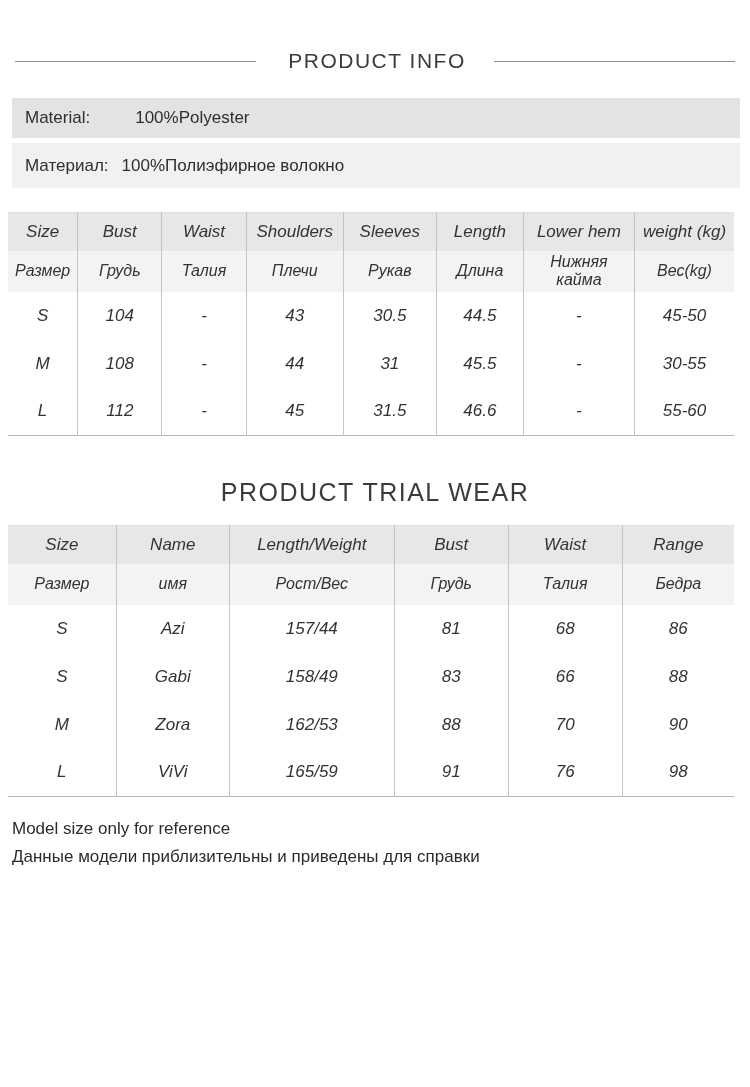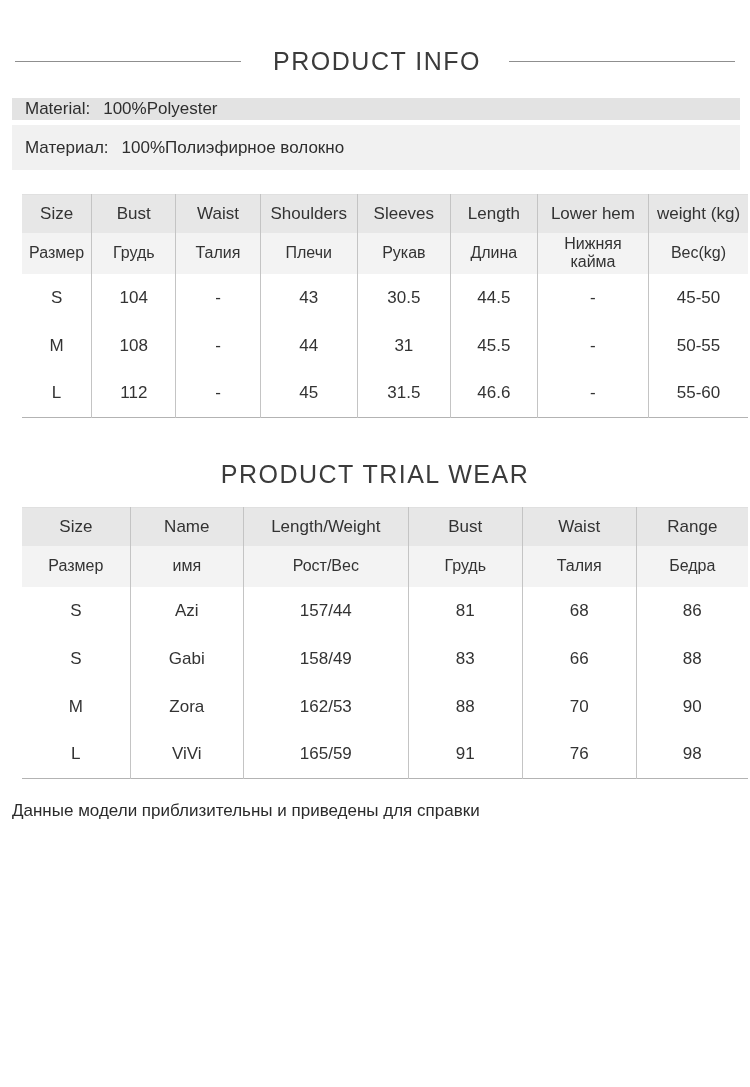--- a/index.html
+++ b/index.html
@@ -11,41 +11,41 @@
   }
   .title-row {
     margin-top:45px; height:32px;
     display:flex; align-items:center; justify-content:center;
     padding:0 15px;
   }
   .hline { flex:1; height:1px; background:#8f8f8f; }
   .hline.left { margin-right:32px; }
   .hline.right { margin-left:28px; }
   .big-title {
-    font-size:25px; letter-spacing:1.5px; color:#3b3b3b;
+    font-size:21px; letter-spacing:1.5px; color:#3b3b3b;
     white-space:nowrap; font-weight:400;
   }
   .bars { margin-top:21px; }
   .bar {
     margin-left:12px; width:728px; display:flex; align-items:center;
     font-size:17px; color:#2e2e2e; padding-left:13px;
   }
-  .bar-en { height:22px; background:#e3e3e3; margin-bottom:5px; }
+  .bar-en { height:40px; background:#e3e3e3; margin-bottom:5px;gap:32px; }
   .bar-ru { height:45px; background:#f1f1f1; }
   .bar .lbl { margin-right:13px; }
   .section-title {
     text-align:center; font-size:25px; letter-spacing:1.5px;
     color:#3b3b3b; font-weight:400;
   }
   .st-size { margin-top:94px; }
   .st-trial { margin-top:42px; }
   table {
-    margin:24px 12px 0 22px; width:726px; border-collapse:collapse;
+    margin:24px 12px 0 8px; width:726px; border-collapse:collapse;
     text-align:center; border-top:1px solid #e0e0e0;
-    border-bottom:1px solid #b3b3b3; table-layout:fixed;
+    border-bottom:1px solid #b3b3b3; table-layout:fixed;font-style:italic;
   }
   td {
     border-right:1px solid #c4c4c4; vertical-align:middle;
     color:#333333; padding:0 4px;
   }
   td:last-child { border-right:none; }
   tr.hdr-en td { background:#e7e7e7; height:38px; font-size:17px; }
   tr.hdr-ru td { background:#f3f3f3; height:41px; font-size:16px; line-height:1.12; }
   tr.data-row td { height:48px; font-size:17px; background:#ffffff; }
   #trial-table { margin-top:18px; }
@@ -118,21 +118,21 @@
           <td>45-50</td>
         </tr>
         <tr class="data-row">
           <td>M</td>
           <td>108</td>
           <td>-</td>
           <td>44</td>
           <td>31</td>
           <td>45.5</td>
           <td>-</td>
-          <td>50-55</td>
+          <td>30-55</td>
         </tr>
         <tr class="data-row">
           <td>L</td>
           <td>112</td>
           <td>-</td>
           <td>45</td>
           <td>31.5</td>
           <td>46.6</td>
           <td>-</td>
           <td>55-60</td>
@@ -198,16 +198,17 @@
           <td>ViVi</td>
           <td>165/59</td>
           <td>91</td>
           <td>76</td>
           <td>98</td>
         </tr>
       </tbody>
     </table>
 
   <div class="notes">
+    <div class="en">Model size only for reference</div>
     <div class="ru">Данные модели приблизительны и приведены для справки</div>
   </div>
 
 </div>
 
 </body></html>

